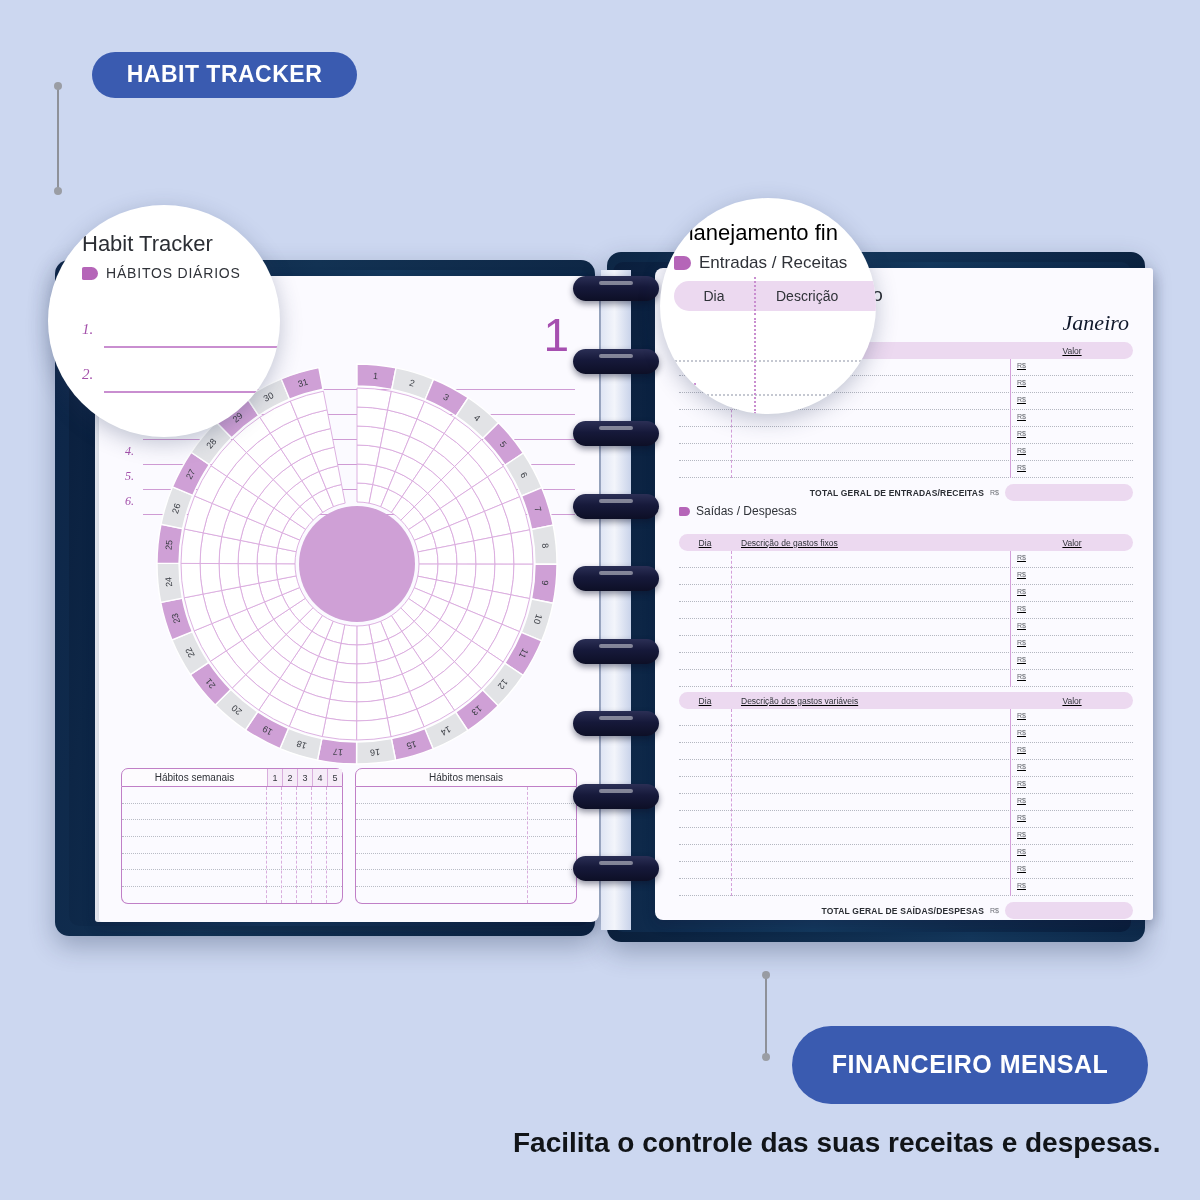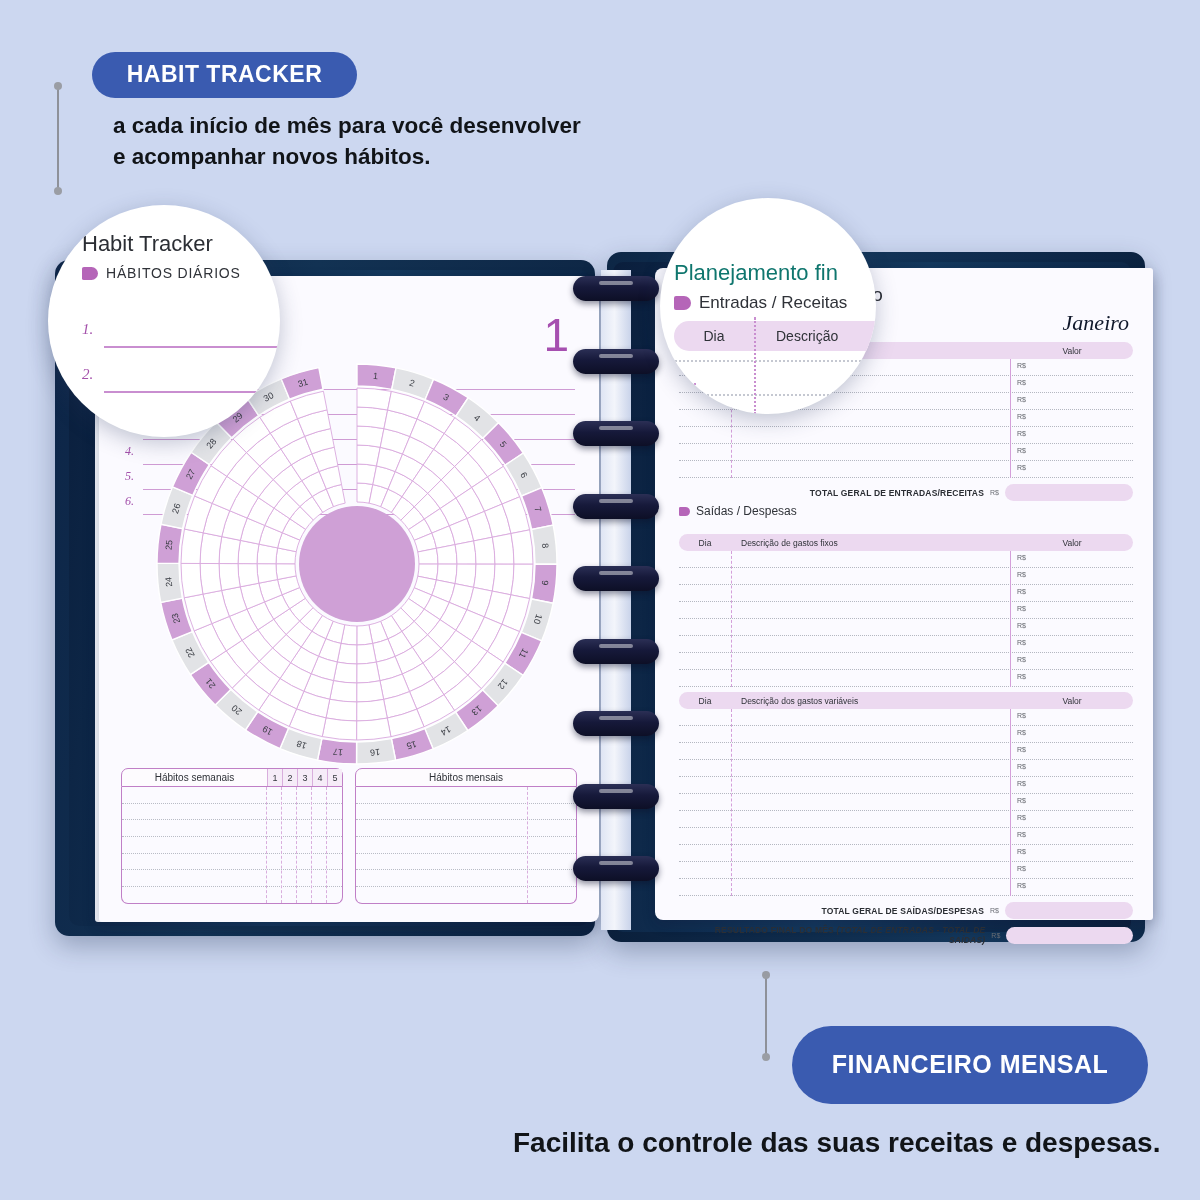--- a/index.html
+++ b/index.html
@@ -133,40 +133,40 @@
              border-bottom: 1.6px solid #c07fc7; border-radius: 0 0 7px 7px; overflow: hidden; }
   .mt-row { height: 16.7px; border-bottom: 1px dotted #b9bcc6; }
   .mt-vline { position: absolute; top: 0; bottom: 0; width: 1px; border-left: 1px dashed #d9aedd; }
 
   
   #right-content { position: absolute; inset: 0; padding: 16px 20px 14px 24px; }
   #rp-title { font-size: 19px; color: #2a2d33; }
   .month-word { position: absolute; right: 24px; top: 42px; font-size: 22px; color: #0f172a;
                 font-family: "Liberation Serif", serif; font-style: italic; }
 
-  .tbl { margin-top: 4px; }
+  .tbl { margin-top: 4px; text-decoration: underline; }
   .tbl-head { display: flex; height: 17px; background: #ecd9f0; border-radius: 9px; align-items: center;
               font-size: 8.5px; color: #2f3238; }
   .th-dia { width: 52px; text-align: center; }
   .th-desc { flex: 1; padding-left: 10px; }
   .th-val { width: 122px; text-align: center; }
   .tbl-body { position: relative; }
   .trow { display: flex; height: 17px; border-bottom: 1px dotted #b4b7c1; }
   .td-dia { width: 52px; }
   .td-desc { flex: 1; }
   .td-val { width: 122px; font-size: 7px; color: #62656c; padding: 3px 0 0 6px; }
   .colline { position: absolute; top: 0; bottom: 0; border-left: 1px dashed #d49fda; }
   .colline.c1 { left: 52px; }
   .colline.c2 { right: 122px; border-left: 1px solid #d49fda; }
 
   .sec-head { display: flex; align-items: center; gap: 6px; margin-top: 3px; margin-bottom: 16px; }
   .sec-head .tag { width: 11px; height: 9px; }
   .sec-head span { font-size: 12px; color: #2f3238; }
 
-  .total-row { display: flex; align-items: center; justify-content: flex-end; gap: 6px; margin-top: 6px; text-align: right; }
+  .total-row { display: flex; align-items: center; justify-content: flex-end; gap: 6px; margin-top: 6px; }
   .total-label { font-size: 8.5px; color: #2b2e34; font-weight: 700; letter-spacing: .2px; }
   .total-label i { font-weight: 700; }
   .total-rs { font-size: 7px; color: #6a6d74; }
   .total-box { width: 128px; height: 17px; border-radius: 9px; background: #ecd9f0; }
 
   
   .bubble {
     position: absolute; border-radius: 50%; background: #ffffff; overflow: hidden;
     box-shadow: 0 6px 22px rgba(40,55,90,.28);
   }
@@ -178,21 +178,21 @@
   #bl-title { font-size: 22px; color: #2b2e34; }
   #bl-sect { display: flex; align-items: center; gap: 8px; margin-top: 8px; }
   #bl-sect .tag { width: 16px; height: 13px; }
   #bl-sect span { font-size: 14px; letter-spacing: .8px; color: #2f3238; }
   .bl-line { position: relative; height: 33px; margin-top: 12px; }
   .bl-line .n { position: absolute; left: 0; top: 0; font-size: 15px; color: #a451ab;
                 font-style: italic; font-family: "Liberation Serif", serif; }
   .bl-line .rule { position: absolute; left: 22px; right: -24px; bottom: 6px; height: 1.6px; background: #c98ed0; }
 
   #br-inner { left: 14px; top: 22px; width: 270px; }
-  #br-title { font-size: 22px; color: #0f766e; white-space: nowrap; margin-top: 40px; }
+  #br-title { font-size: 22px; color: #000000; white-space: nowrap; }
   #br-sect { display: flex; align-items: center; gap: 8px; margin-top: 7px; }
   #br-sect .tag { width: 17px; height: 14px; }
   #br-sect span { font-size: 17px; color: #2f3238; }
   #br-head { margin-top: 8px; width: 250px; height: 30px; background: #ecd9f0; border-radius: 15px;
              display: flex; align-items: center; font-size: 14px; color: #2f3238; position: relative; }
   #br-head .d1 { width: 80px; text-align: center; }
   #br-head .d2 { padding-left: 22px; }
   #br-head .divider { position: absolute; left: 80px; top: -4px; bottom: -4px; border-left: 2px dotted #c98ed0; }
   .br-grid { position: absolute; left: 0; right: 0; }
   .br-h { position: absolute; left: 0; right: 0; border-top: 2px dotted #c5c8d1; }
@@ -201,24 +201,20 @@
 </head>
 <body>
 
 <div class="stage">
 
   <div class="leader" id="leader-top"></div>
   <div class="leader" id="leader-bottom"></div>
 
   <div class="badge" id="badge-top">
     <span>HABIT TRACKER</span>
-  </div>
-  <div class="caption" id="caption-top">
-    <div>a cada início de mês para você desenvolver</div>
-    <div>e acompanhar novos hábitos.</div>
   </div>
 
   <div class="badge" id="badge-bottom">
     <span>FINANCEIRO MENSAL</span>
   </div>
   <div class="caption" id="caption-bottom">Facilita o controle das suas receitas e despesas.</div>
 
   <div id="notebook">
 
     <div class="cover" id="cover-left">
@@ -755,25 +751,20 @@
               <div class="colline c2"></div>
             </div>
         </div>
 
         <div class="total-row">
           <span class="total-label">TOTAL GERAL DE SAÍDAS/DESPESAS</span>
           <span class="total-rs">R$</span>
           <span class="total-box"></span>
         </div>
 
-        <div class="total-row">
-          <span class="total-label"><span>RESULTADO FINAL DO MÊS </span><i>(TOTAL DE ENTRADAS - TOTAL DE SAÍDAS)</i></span>
-          <span class="total-rs">R$</span>
-          <span class="total-box"></span>
-        </div>
       </div>
     </div>
 
     <div id="binder">
       <div class="spine"></div>
     <div class="ring" style="top: 6px;"></div>
         <div class="ring" style="top: 78.5px;"></div>
         <div class="ring" style="top: 151px;"></div>
         <div class="ring" style="top: 223.5px;"></div>
         <div class="ring" style="top: 296px;"></div>

